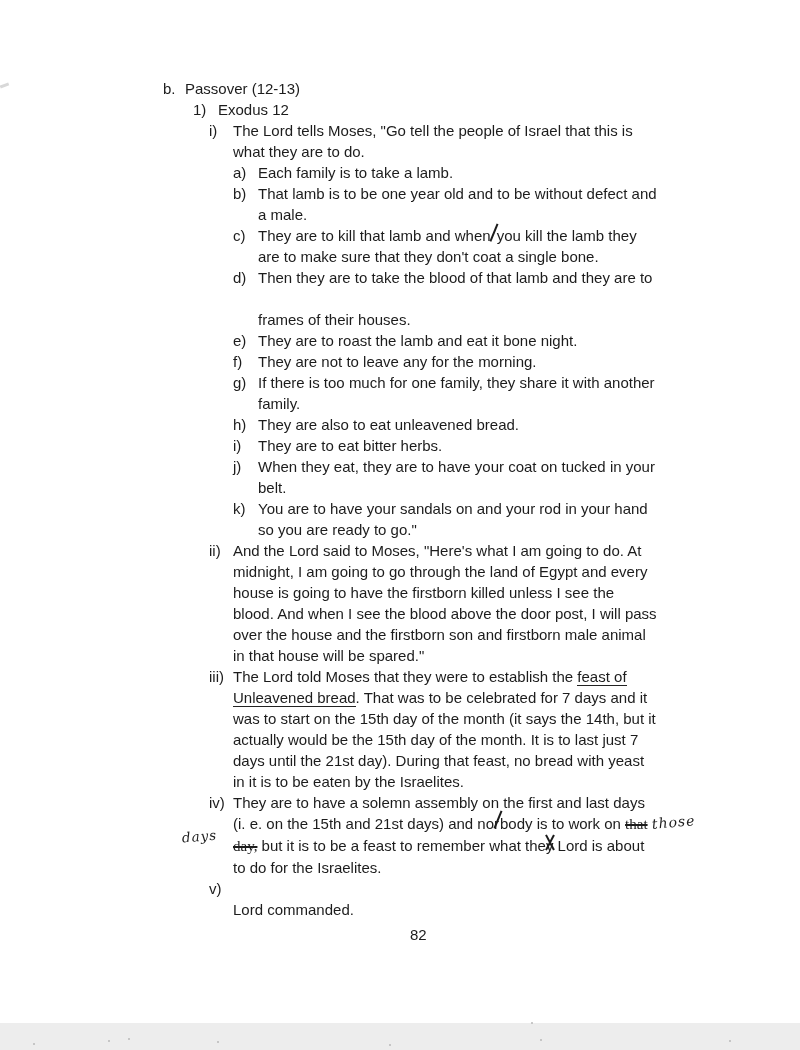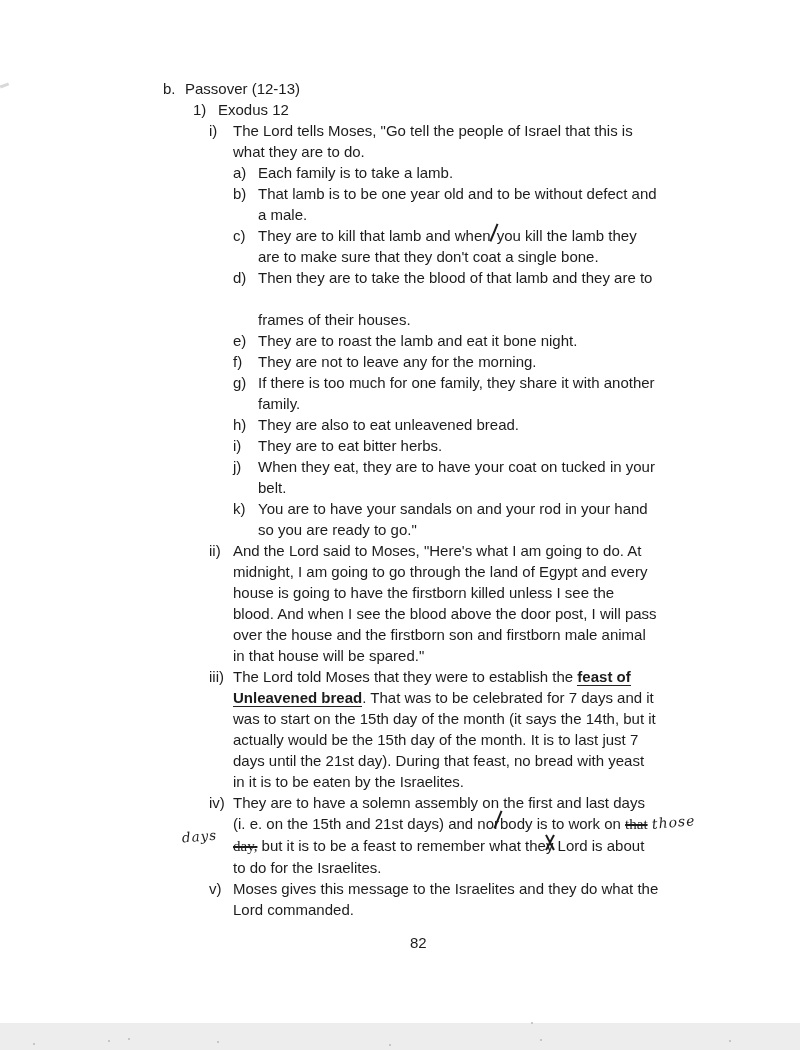--- a/index.html
+++ b/index.html
@@ -8,39 +8,39 @@
     font-family:"Liberation Sans",sans-serif;font-size:15px;line-height:21px;color:#1c1c1c;
   }
   .content{position:absolute;top:78px;left:0;}
   .row{display:flex;align-items:flex-start;}
   .lbl{flex:0 0 auto;}
   .l1{margin-left:163px;}  .l1 .lbl{width:22px;}
   .l2{margin-left:193px;}  .l2 .lbl{width:25px;}
   .item{margin-left:209px;position:relative;}  .item .lbl{width:24px;}
   .child{margin-left:233px;} .child .lbl{width:25px;}
   .txt{width:max-content;}
-  .u{border-bottom:1.5px solid #222;font-weight:bold;}
+  .u{border-bottom:1.5px solid #222;}
   .strike{text-decoration:line-through;text-decoration-thickness:1.6px;font-family:Liberation Serif, serif;}
   .hand{
     font-family:"DejaVu Serif",serif;font-style:italic;display:inline-block;
     transform:rotate(-5deg) translateY(-2px);font-size:14px;letter-spacing:1px;
   }
   .slashed{position:relative;display:inline-block;min-width:6px;height:1em;vertical-align:baseline;}
   .slashed::after{
     content:'';position:absolute;left:45%;top:-3px;width:1.6px;height:19px;
     background:#1c1c1c;transform:rotate(22deg);
   }
   .xed{position:relative;display:inline-block;}
   .xed::before,.xed::after{
     content:'';position:absolute;left:45%;top:-1px;width:1.6px;height:17px;background:#1c1c1c;
   }
   .xed::before{transform:rotate(28deg);}
   .xed::after{transform:rotate(-28deg);}
   .margin-note{position:absolute;left:-27px;top:36px;font-size:13.5px;}
-  .page-number{margin-left:410px;margin-top:12px;}
+  .page-number{margin-left:410px;margin-top:4px;}
   .scan-band{position:absolute;left:0;right:0;bottom:0;height:27px;background:#ededed;}
   .speck{position:absolute;width:2px;height:2px;background:#b9b9b9;border-radius:50%;}
   .smudge{position:absolute;left:0;top:84px;width:9px;height:3px;background:#d8d8d8;transform:rotate(-20deg);}
 </style>
 </head>
 <body>
 
 <div class="smudge"></div>
 
 <div class="content">
@@ -109,21 +109,21 @@
         <span class="lbl">iii)</span>
         <div class="txt"><span>The Lord told Moses that they were to establish the </span><span class="u">feast of </span><br><span class="u">Unleavened bread</span><span>. That was to be celebrated for 7 days and it</span><br><span>was to start on the 15th day of the month (it says the 14th, but it</span><br><span>actually would be the 15th day of the month. It is to last just 7</span><br><span>days until the 21st day). During that feast, no bread with yeast</span><br><span>in it is to be eaten by the Israelites.</span></div>
       </div>
       <div class="row item">
         <span class="lbl">iv)</span>
         <div class="txt"><span>They are to have a solemn assembly on the first and last days</span><br><span>(i. e. on the 15th and 21st days) and no</span><span class="slashed">r</span><span>body is to work on </span><span class="strike">that</span><span> </span><span class="hand">those</span><br><span class="strike">day,</span><span> but it is to be a feast to remember what the</span><span class="xed">y</span><span> Lord is about</span><br><span>to do for the Israelites.</span></div>
         <span class="margin-note hand">days</span>
       </div>
       <div class="row item">
         <span class="lbl">v)</span>
-        <div class="txt"><span>Moses gives this message to the Israelites and they do what the</span><br><span>Lord commanded.</span></div>
+        <div class="txt"><br><span>Lord commanded.</span></div>
       </div>
     </div>
   <div class="page-number">82</div>
 </div>
 
 <div class="scan-band"></div>
 <div class="speck" style="left:33px;top:1043px;"></div>
 <div class="speck" style="left:108px;top:1040px;"></div>
 <div class="speck" style="left:128px;top:1038px;"></div>
 <div class="speck" style="left:217px;top:1041px;"></div>

